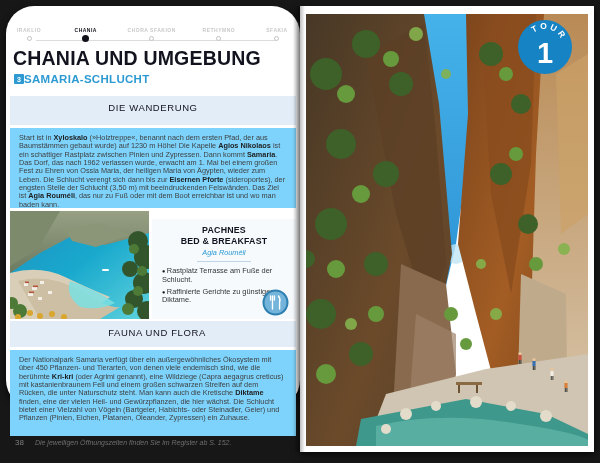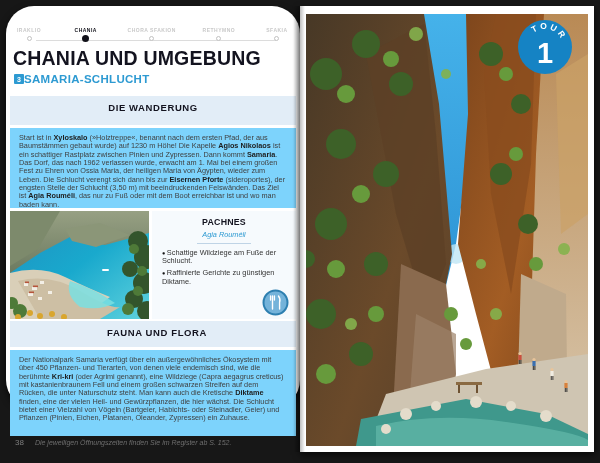--- a/index.html
+++ b/index.html
@@ -20,34 +20,34 @@
   .nav-item.active .nav-dot{width:7px;height:7px;background:#101018;border:none;margin-top:-1px;}
 
   .page-title{position:absolute;left:7px;top:41px;font-size:19.5px;font-weight:800;color:#13131f;
               letter-spacing:.2px;white-space:nowrap;}
   .subtitle{position:absolute;left:8px;top:67px;display:flex;align-items:center;gap:0;}
   .subtitle-badge{width:10px;height:10px;background:#2d9ad2;color:#fff;font-size:7px;font-weight:bold;
                   display:flex;align-items:center;justify-content:center;border-radius:1px;}
   .subtitle-text{font-size:11.5px;font-weight:800;color:#2d9ad2;letter-spacing:.3px;white-space:nowrap;}
 
   .section-bar{position:absolute;left:4px;right:4px;background:#e2edf7;display:flex;justify-content:center;}
-  .section-bar span{font-size:9.5px;font-weight:700;color:#13131f;letter-spacing:.6px;margin-top:6px;}
+  .section-bar span{font-size:9.5px;font-weight:400;color:#13131f;letter-spacing:.6px;margin-top:6px;}
   .bar1{top:90px;height:29px;}
   .bar2{top:315px;height:26px;padding-left:8px;}
 
   .para{position:absolute;left:4px;right:4px;background:#7dd3fc;padding:6px 9px 0 9px;box-sizing:border-box;
         font-size:7.3px;line-height:8.35px;color:#3f3f3f;text-align:left;}
   .para b{color:#1d1d1d;}
   .para1{top:122px;height:80px;}
   .para2{top:344px;height:86px;}
 
   
   .media{position:absolute;left:4px;top:205px;right:4px;height:108px;display:flex;gap:3px;}
   .beach{width:139px;height:108px;flex:none;overflow:hidden;}
-  .bnb{flex:1;background:#f6fafd;position:relative;padding-top:6px;box-sizing:border-box;}
+  .bnb{flex:1;background:#f6fafd;position:relative;padding-top:6px;box-sizing:border-box;margin-top:8px;}
   .bnb-title{text-align:center;font-size:8.8px;font-weight:800;color:#13131f;line-height:10.5px;letter-spacing:.2px;}
   .bnb-loc{text-align:center;font-size:7.3px;font-style:italic;color:#2d9ad2;margin-top:2px;}
   .bnb-rule{width:54px;height:1px;background:#bfd4e6;margin:4px auto 5px auto;}
   .bnb-list{list-style:none;margin:0;padding:0 8px 0 10px;font-size:7.4px;line-height:8.8px;color:#333;}
   .bnb-list li{margin-bottom:3px;}
   .bnb-list li::before{content:"● ";font-size:5.5px;color:#111;}
   .bnb-icon{position:absolute;right:7px;bottom:3px;width:27px;height:27px;}
 
   .footer{position:absolute;left:9px;top:432px;display:flex;align-items:baseline;gap:11px;}
   .page-num{font-size:8px;color:#7e7e7e;}
@@ -165,25 +165,26 @@
               <circle cx="42" cy="103" r="3"></circle>
             <circle cx="54" cy="106" r="3"></circle>
               <circle cx="8" cy="106" r="3"></circle>
           </g>
         </svg>
       </div>
 
       <div class="bnb">
         <div class="bnb-title">
           <div>PACHNES</div>
+          <div>BED &amp; BREAKFAST</div>
         </div>
         <div class="bnb-loc">Agia Rouméli</div>
         <div class="bnb-rule"></div>
         <ul class="bnb-list">
-          <li>Schattige Wildziege am Fuße der Schlucht.</li>
+          <li>Rastplatz Terrasse am Fuße der Schlucht.</li>
           <li>Raffinierte Gerichte zu günstigen Diktame.</li>
         </ul>
         <div class="bnb-icon">
           <svg width="27" height="27" viewBox="0 0 27 27" xmlns="http://www.w3.org/2000/svg">
             <circle cx="13.5" cy="13.5" r="12" fill="#74b3da" stroke="#2d7fb0" stroke-width="2"></circle>
             <g stroke="#ffffff" stroke-width="1.4" stroke-linecap="round">
               <line x1="10.5" y1="7" x2="10.5" y2="20"></line>
               <line x1="8.6" y1="7" x2="8.6" y2="11"></line>
               <line x1="12.4" y1="7" x2="12.4" y2="11"></line>
             </g>

